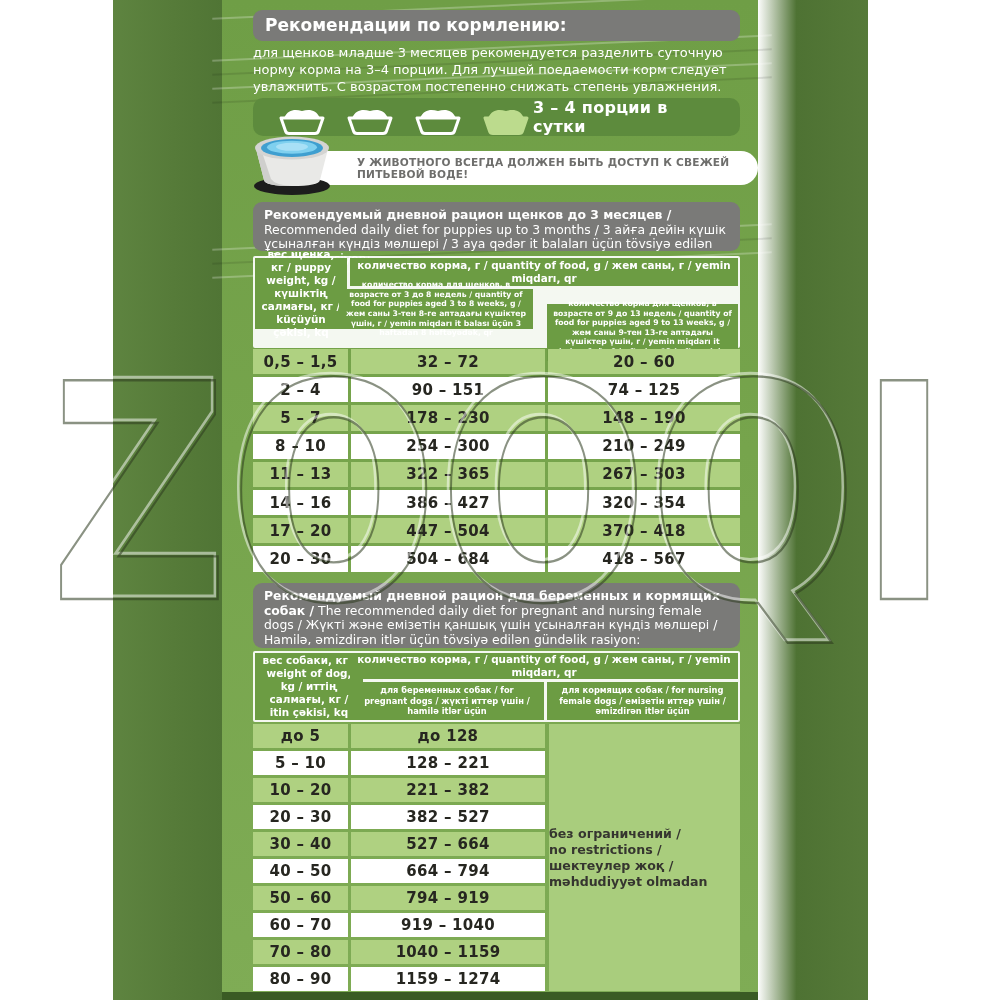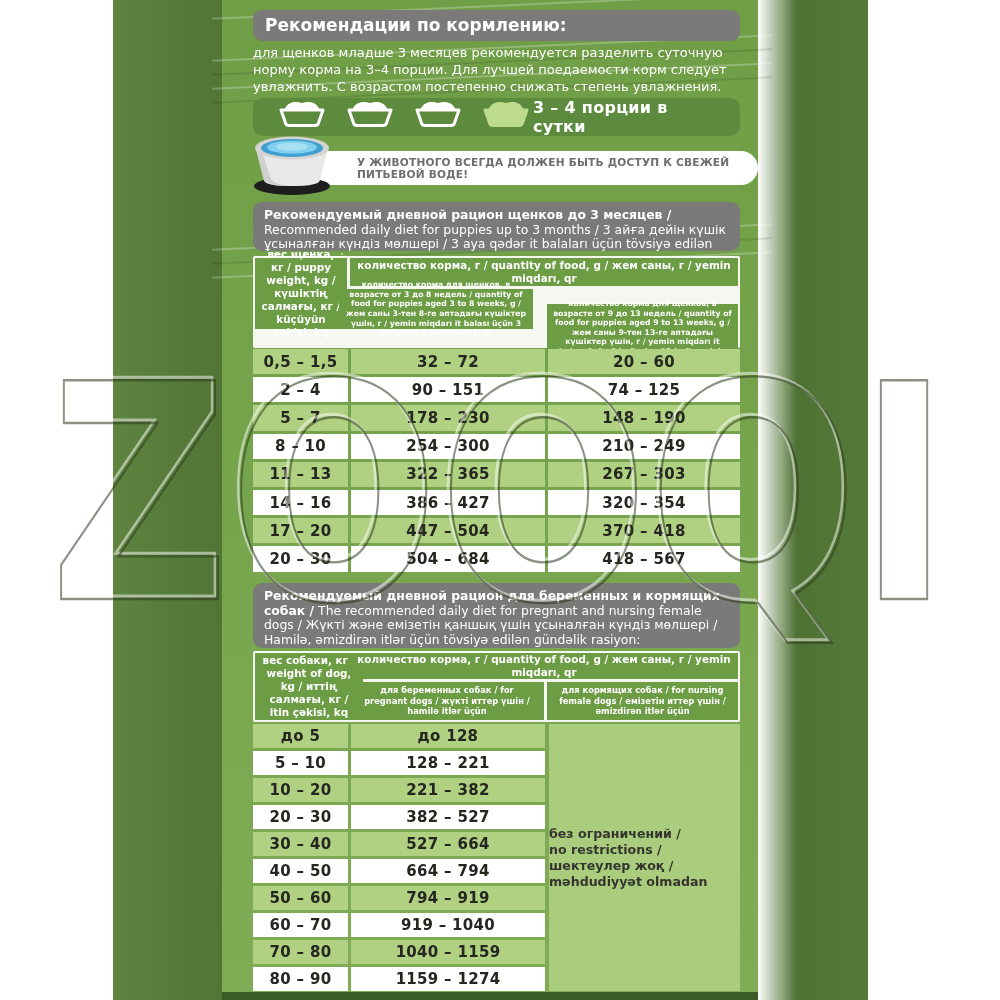--- a/index.html
+++ b/index.html
@@ -23,21 +23,21 @@
   .secbar{padding:6px 11px 5px 11px;font-size:12.4px;line-height:14.6px;color:#fff;}
   .secbar b{font-weight:bold;}
   .sec1{top:202px;height:49px;}
   .sec2{top:583px;height:65px;}
 
   .intro{position:absolute;left:253px;top:44px;width:487px;color:#fff;
     font-size:13px;line-height:17px;font-weight:500;}
 
   
   .portions{position:absolute;left:253px;top:98px;width:487px;height:38px;background:#5d8b3d;
-    border-radius:10px;display:flex;align-items:flex-start;padding:0 24px 0 22px;}
+    border-radius:10px;display:flex;align-items:flex-end;padding:0 24px 0 22px;}
   .bowls{display:flex;align-items:center;gap:14px;}
   .portions-label{margin-left:auto;color:#fff;font-size:16px;font-weight:bold;letter-spacing:.3px;padding-right:24px;}
 
   
   .water-pill{position:absolute;left:305px;top:151px;width:453px;height:34px;background:#ffffff;
     border-radius:17px;display:flex;align-items:center;justify-content:center;
     padding-left:52px;padding-right:12px;color:#6e6e6c;font-weight:bold;font-size:10.6px;letter-spacing:.2px;}
   .water-bowl{position:absolute;left:249px;top:134px;}
 
   

